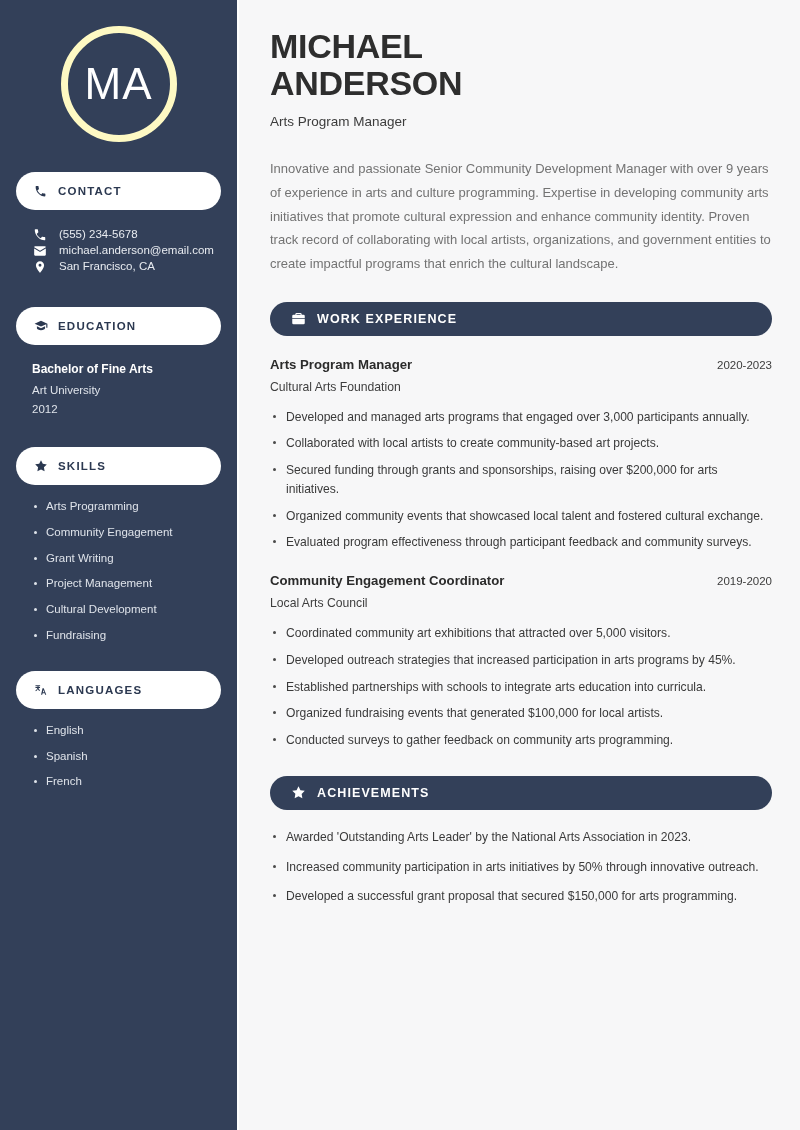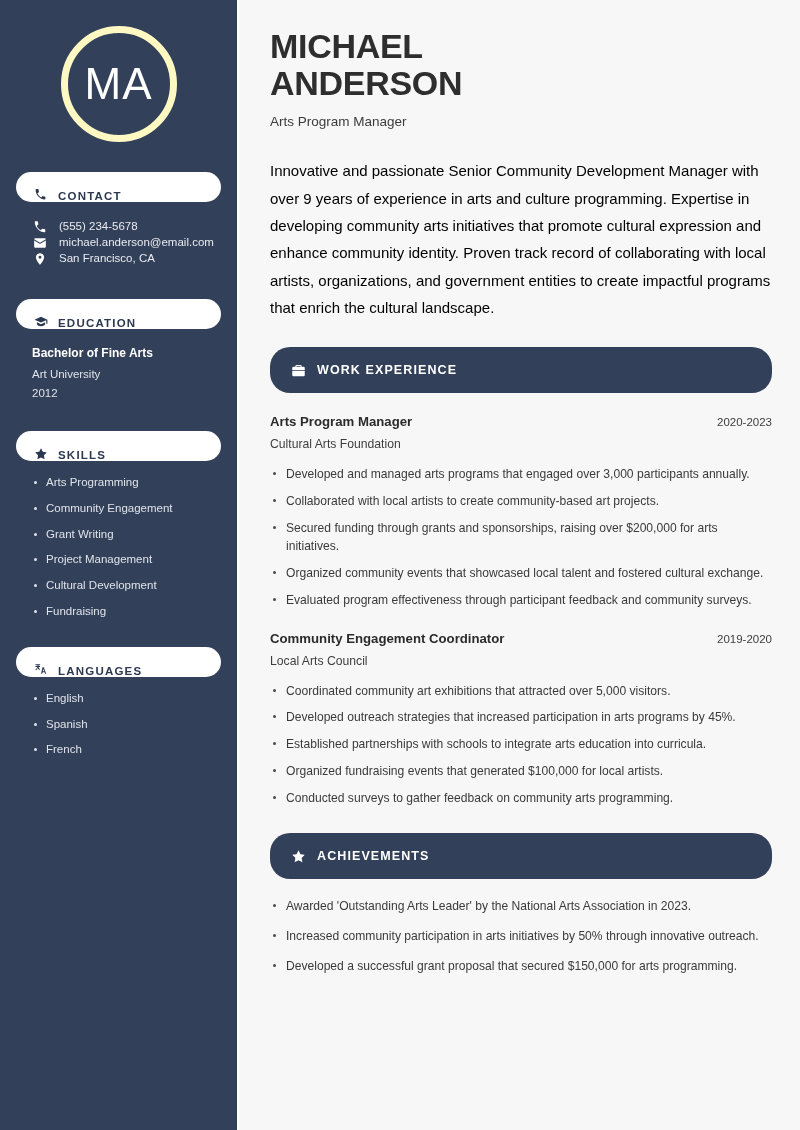--- a/index.html
+++ b/index.html
@@ -49,23 +49,23 @@
     letter-spacing: 1px;
     color: #ffffff;
     line-height: 1;
   }
 
   .pill {
     margin: 0 16px 0 16px;
     background: #ffffff;
     color: #2b3850;
     border-radius: 20px;
-    height: 30px;
-    display: flex;
-    align-items: flex-end;
+    height: 38px;
+    display: flex;
+    align-items: center;
     padding-left: 17px;
     box-sizing: border-box;
   }
   .pill-icon {
     width: 15px;
     height: 15px;
     display: inline-flex;
     align-items: center;
     justify-content: center;
     margin-right: 10px;
@@ -157,32 +157,32 @@
     line-height: 1.08;
     letter-spacing: -0.3px;
     margin: 0;
   }
   .title-role {
     font-size: 13.5px;
     color: #3c3c3c;
     margin-top: 13px;
   }
   .summary {
-    font-size: 15px;
+    font-size: 13px;
     line-height: 1.82;
-    color: #000000;
+    color: #737373;
     margin-top: 28px;
     text-align: left;
   }
 
   .bar {
     background: #334059;
     color: #ffffff;
     border-radius: 20px;
-    height: 46px;
+    height: 34px;
     display: flex;
     align-items: center;
     padding-left: 20px;
     box-sizing: border-box;
     margin-top: 26px;
   }
   .bar-icon {
     width: 16px;
     height: 16px;
     display: inline-flex;

